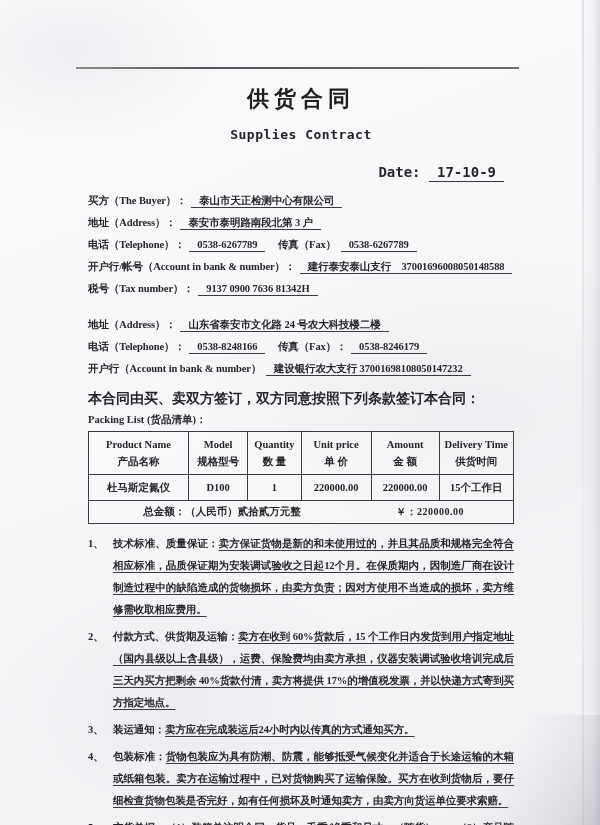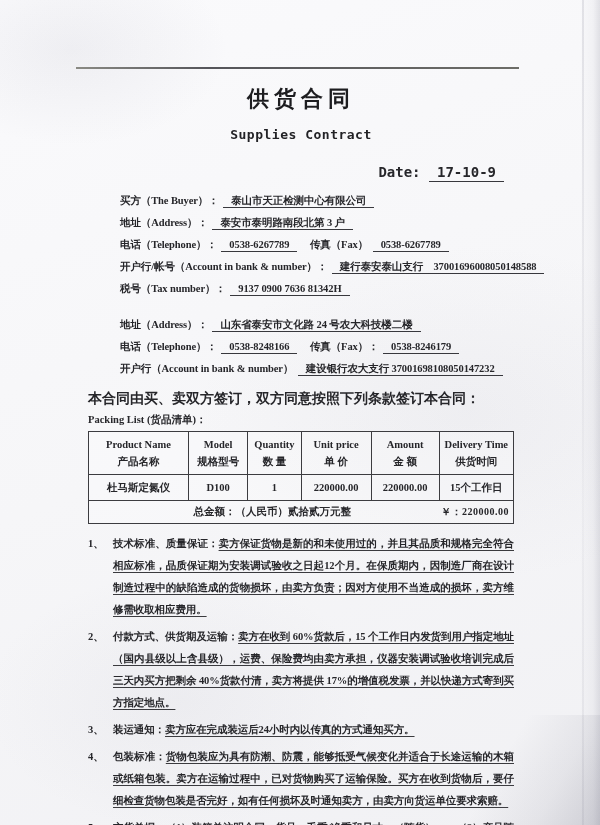--- a/index.html
+++ b/index.html
@@ -47,37 +47,37 @@
   .date-row {
     text-align:right; font-family:"DejaVu Sans Mono","Liberation Mono",monospace;
     font-weight:bold; font-size:14px; margin:22px 10px 10px 0;
   }
   .fill {
     border-bottom:1.2px solid #38383d; padding:0 8px 1px 8px; font-weight:bold;
   }
   .info-row { font-size:10.5px; font-weight:bold; line-height:22px; white-space:nowrap; letter-spacing:-0.1px; }
   .lbl { padding-right:2px; }
   .pair-gap { margin-left:10px; }
-  .block { margin-top:2px;margin-left:32px; }
+  .block { margin-top:2px; }
   .block.seller { margin-top:14px; }
 
   .agreement { font-size:14px; font-weight:bold; line-height:22px; margin-top:8px; }
   .packing   { font-size:10.5px; font-weight:bold; line-height:20px; }
 
   table.plist { width:100%; border-collapse:collapse; table-layout:fixed; margin-top:1px; background:rgba(255,255,255,0.25); }
   table.plist th, table.plist td {
     border:1.2px solid #3c3c40; font-weight:bold; text-align:center;
     font-size:10.5px; color:#26262a;
   }
   table.plist th { padding:4px 1px; }
   .h-en { font-family:"Liberation Serif","DejaVu Serif",serif; line-height:17px; }
   .h-cn { line-height:17px; }
   tr.data-row td { height:26px; }
   tr.total-row td { height:23px; padding:1px 4px; }
-  .total-flex { display:flex; align-items:center; text-align:right; }
+  .total-flex { display:flex; align-items:center; text-align:center; }
   .total-label { flex:0 0 62%; font-size:10.5px; }
   .total-value { flex:1; font-size:10px; letter-spacing:0.5px; }
 
   .terms { margin-top:9px; }
   .term { display:flex; font-size:10.5px; font-weight:bold; line-height:22px; margin-bottom:5px; }
   .term-no { flex:0 0 25px; }
   .term-text { flex:1; text-align:justify; letter-spacing:-0.1px; }
   .term-body {
     text-decoration:underline; text-decoration-color:#3a3a3e;
     text-decoration-thickness:1px; text-underline-offset:3px;

